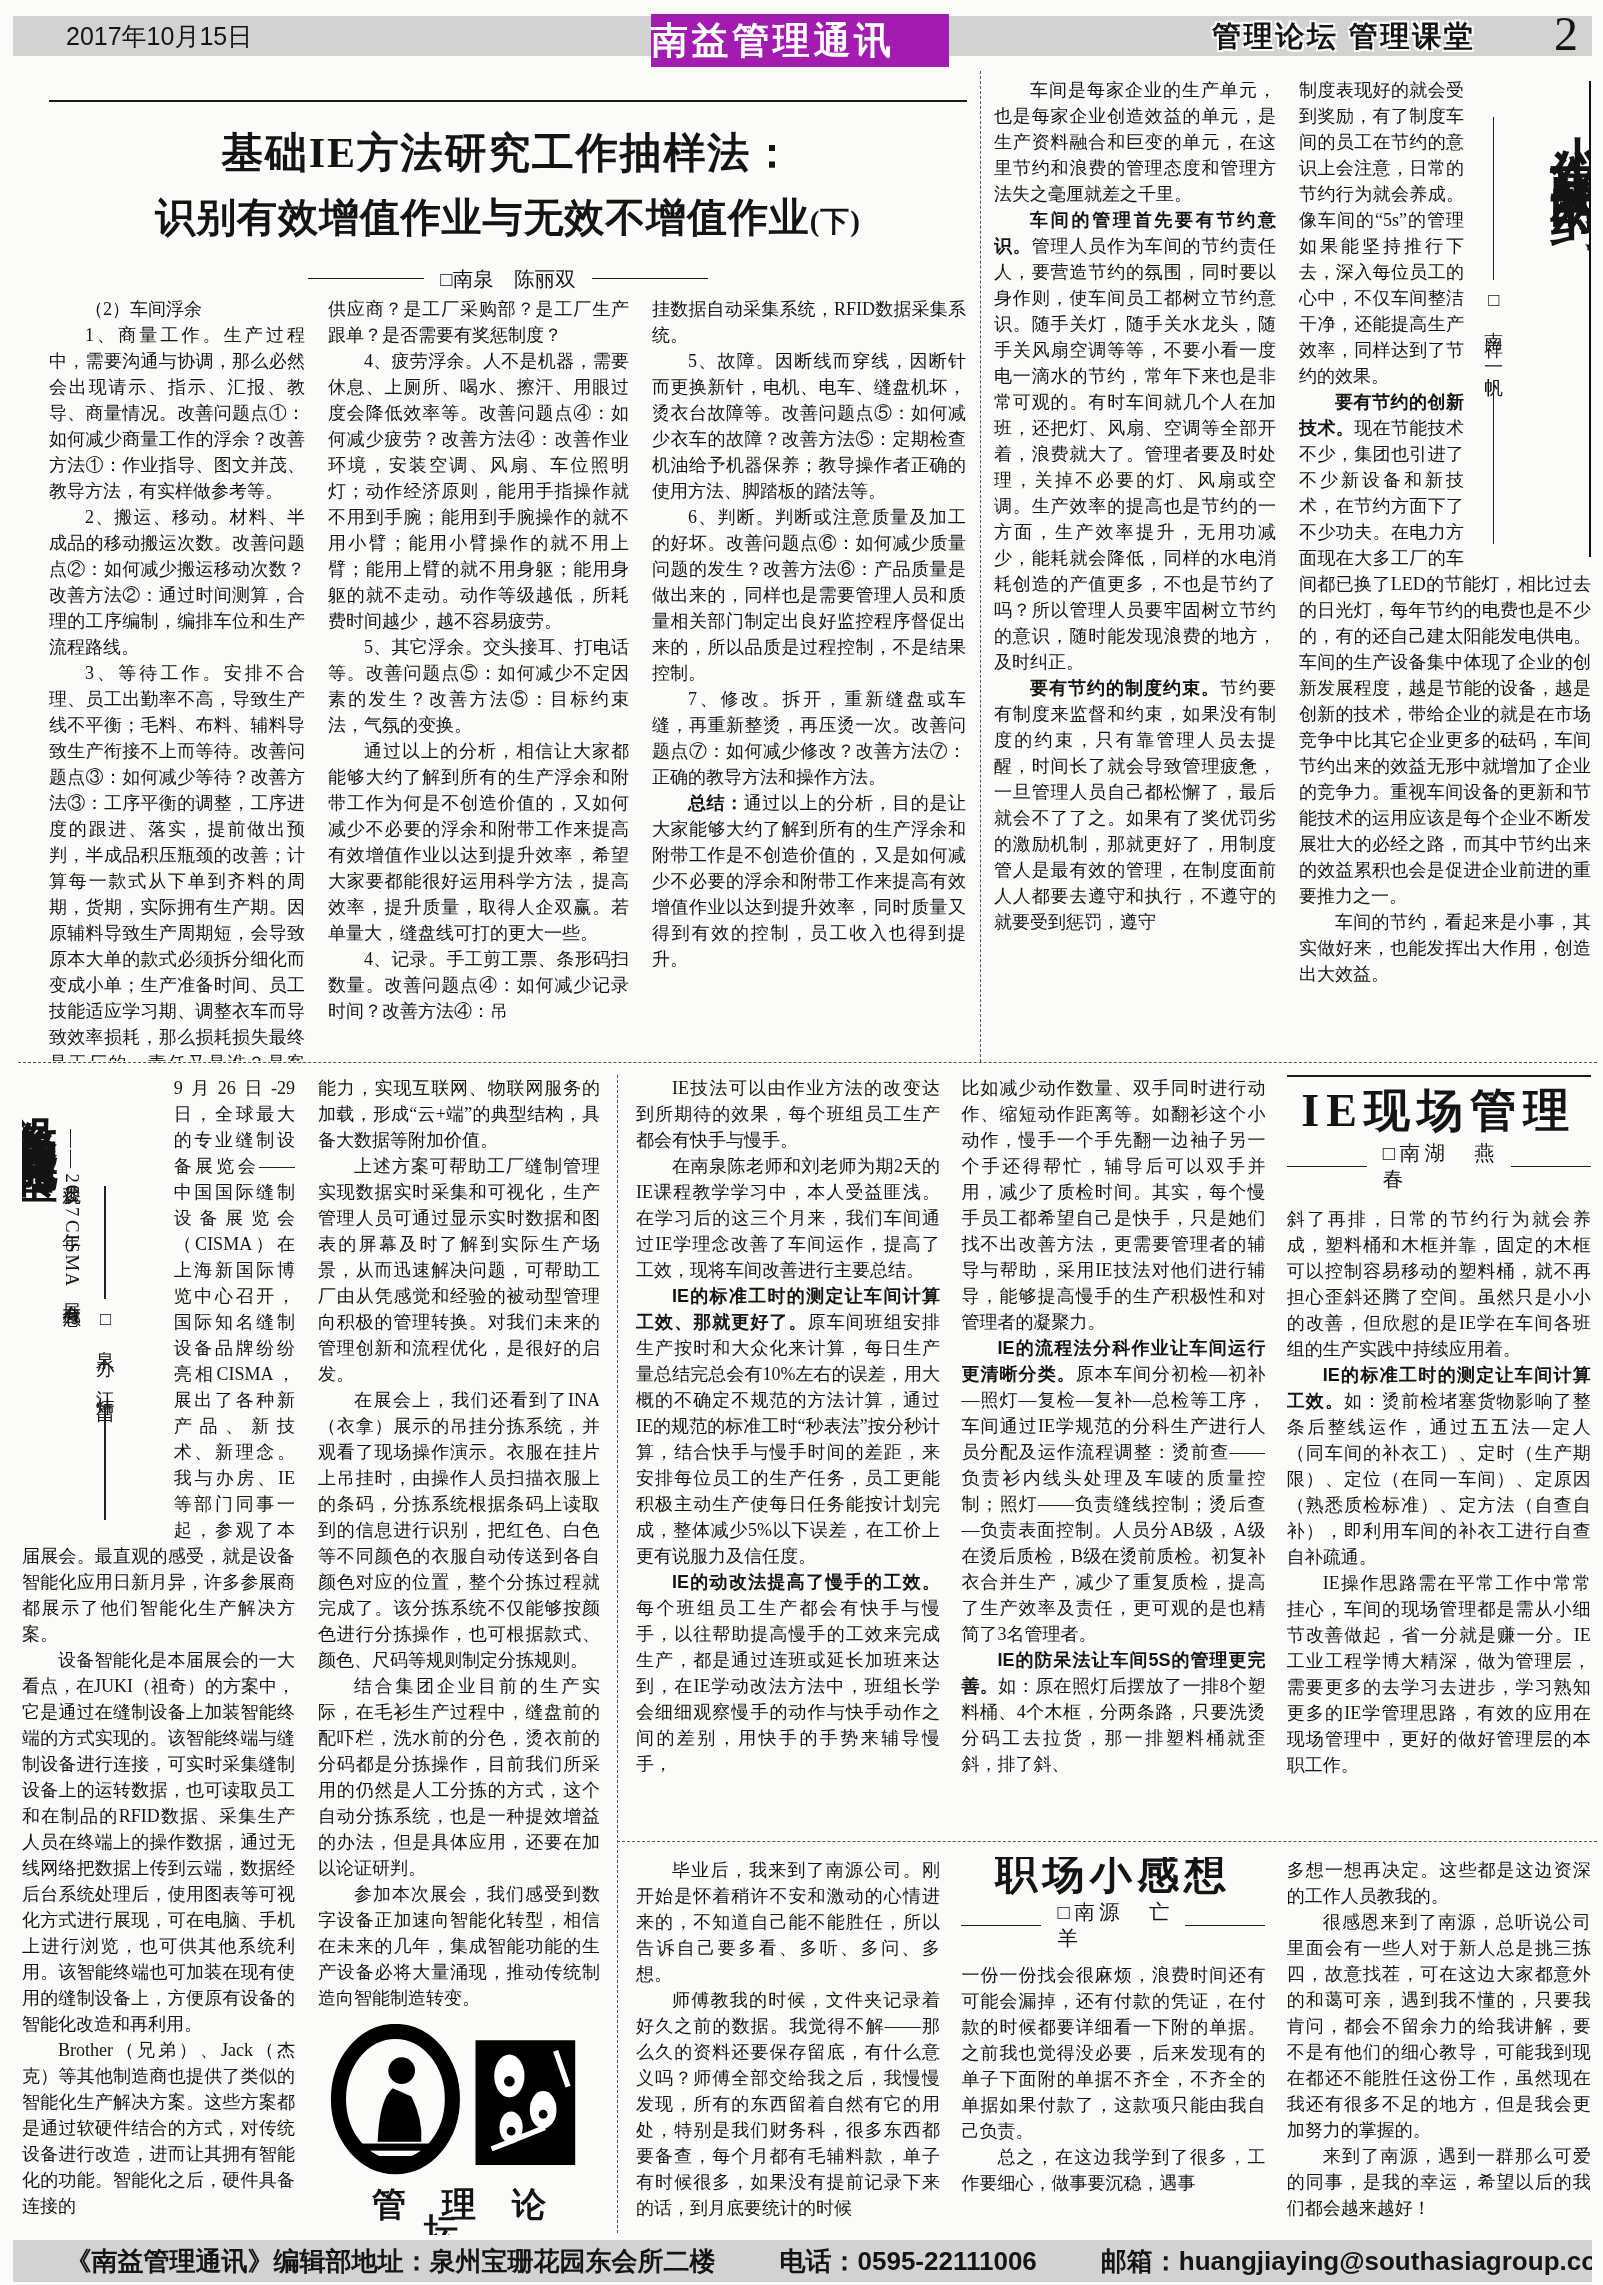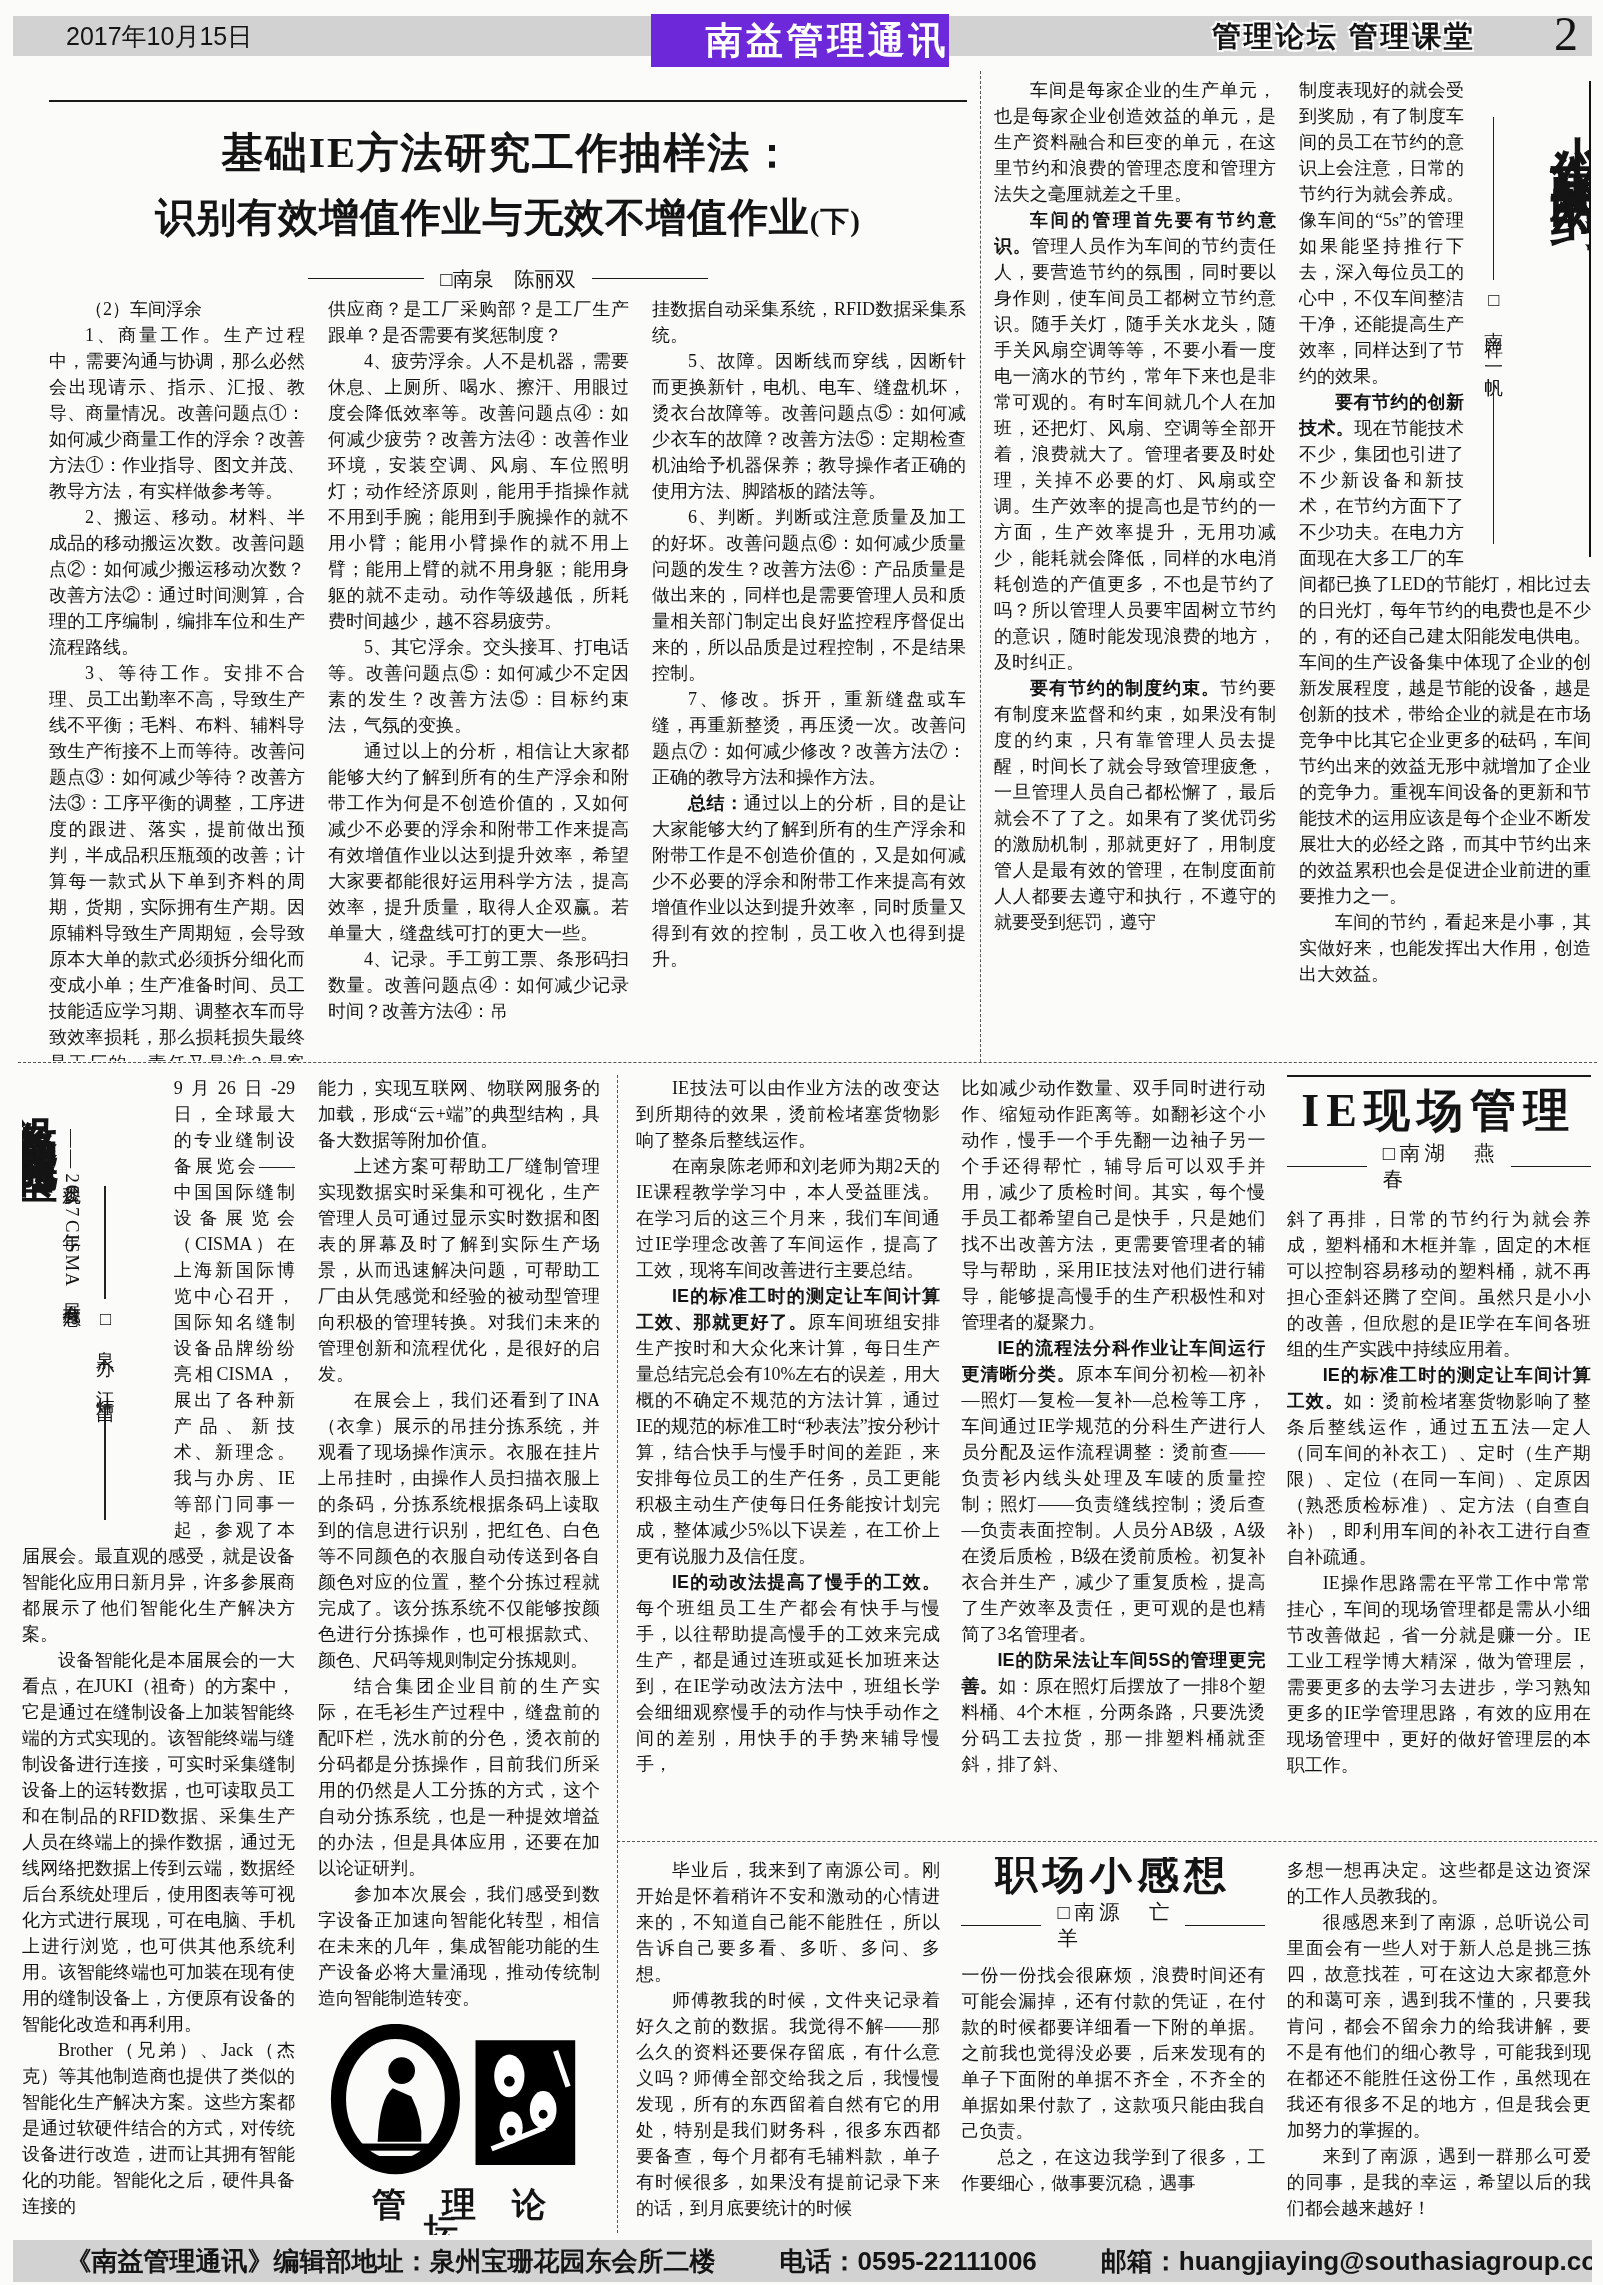--- a/index.html
+++ b/index.html
@@ -2,22 +2,22 @@
 <html style="font-size:14.3px"><head>
 <meta charset="utf-8">
 <style>
   html,body{margin:0;padding:0;background:#e8e8e6;}
   #page{position:relative;width:1604px;height:2286px;background:#fbfbf9;color:#141414;
         font-family:"Liberation Serif","DejaVu Serif",serif;overflow:hidden;}
   
   .header-bar{position:absolute;left:12.5px;top:16px;width:1579px;height:40px;background:#d2d2d2;}
   .date{position:absolute;left:66px;top:16px;height:28px;line-height:40px;
         font-family:"Liberation Sans","DejaVu Sans",sans-serif;font-size:25px;}
-  .masthead{position:absolute;left:651px;top:14.3px;width:298px;height:53px;background:#6d28d9;
-        color:#fff;text-align:right;line-height:53px;font-size:37px;font-weight:bold;letter-spacing:3.6px;}
+  .masthead{position:absolute;left:651px;top:14.3px;width:298px;height:53px;background:#a21caf;
+        color:#fff;text-align:left;line-height:53px;font-size:37px;font-weight:bold;letter-spacing:3.6px;}
   .section-names{position:absolute;left:1212px;top:16px;height:40px;line-height:40px;font-size:29px;
         font-weight:bold;letter-spacing:2.7px;
         text-shadow:-1.8px -1.8px 0 #fff,1.8px -1.8px 0 #fff,-1.8px 1.8px 0 #fff,1.8px 1.8px 0 #fff;}
   .page-num{position:absolute;left:1554px;top:7.1px;font-size:48px;line-height:53px;}
   
   .rule{border-top:1.8px solid #1a1a1a;flex:0 0 116px;}
   .rule.short{flex:0 0 80px;}
   .byline-row{display:flex;align-items:center;justify-content:center;gap:16px;font-size:20.5px;}
   .cols{display:flex;overflow:hidden;}
   .col{overflow:hidden;text-align:justify;font-size:18px;line-height:26px;}
@@ -185,21 +185,21 @@
         </svg>
         <div class="stamp-label">管理论坛</div>
       </div>
     </div>
   </div>
 
   <div class="vdash" style="left:617px;top:1075px;height:1158px;"></div>
 
   <div class="ie-article">
     <div class="col ie-col">
-        <p class="para">IE技法可以由作业方法的改变达到所期待的效果，烫前检堵塞货物影响了整条后整线运作。</p>
+        <p class="para">IE技法可以由作业方法的改变达到所期待的效果，每个班组员工生产都会有快手与慢手。</p>
         <p class="para">在南泉陈老师和刘老师为期2天的IE课程教学学习中，本人受益匪浅。在学习后的这三个月来，我们车间通过IE学理念改善了车间运作，提高了工效，现将车间改善进行主要总结。</p>
         <p class="para"><b>IE的标准工时的测定让车间计算工效、那就更好了。</b>原车间班组安排生产按时和大众化来计算，每日生产量总结完总会有10%左右的误差，用大概的不确定不规范的方法计算，通过IE的规范的标准工时“秒表法”按分秒计算，结合快手与慢手时间的差距，来安排每位员工的生产任务，员工更能积极主动生产使每日任务能按计划完成，整体减少5%以下误差，在工价上更有说服力及信任度。</p>
         <p class="para"><b>IE的动改法提高了慢手的工效。</b>每个班组员工生产都会有快手与慢手，以往帮助提高慢手的工效来完成生产，都是通过连班或延长加班来达到，在IE学动改法方法中，班组长学会细细观察慢手的动作与快手动作之间的差别，用快手的手势来辅导慢手，</p>
       </div>
     <div class="col ie-col">
         <p class="para cont">比如减少动作数量、双手同时进行动作、缩短动作距离等。如翻衫这个小动作，慢手一个手先翻一边袖子另一个手还得帮忙，辅导后可以双手并用，减少了质检时间。其实，每个慢手员工都希望自己是快手，只是她们找不出改善方法，更需要管理者的辅导与帮助，采用IE技法对他们进行辅导，能够提高慢手的生产积极性和对管理者的凝聚力。</p>
         <p class="para"><b>IE的流程法分科作业让车间运行更清晰分类。</b>原本车间分初检—初补—照灯—复检—复补—总检等工序，车间通过IE学规范的分科生产进行人员分配及运作流程调整：烫前查——负责衫内线头处理及车唛的质量控制；照灯——负责缝线控制；烫后查—负责表面控制。人员分AB级，A级在烫后质检，B级在烫前质检。初复补衣合并生产，减少了重复质检，提高了生产效率及责任，更可观的是也精简了3名管理者。</p>
         <p class="para"><b>IE的防呆法让车间5S的管理更完善。</b>如：原在照灯后摆放了一排8个塑料桶、4个木框，分两条路，只要洗烫分码工去拉货，那一排塑料桶就歪斜，排了斜、</p>
       </div>
     <div class="col ie-col">

